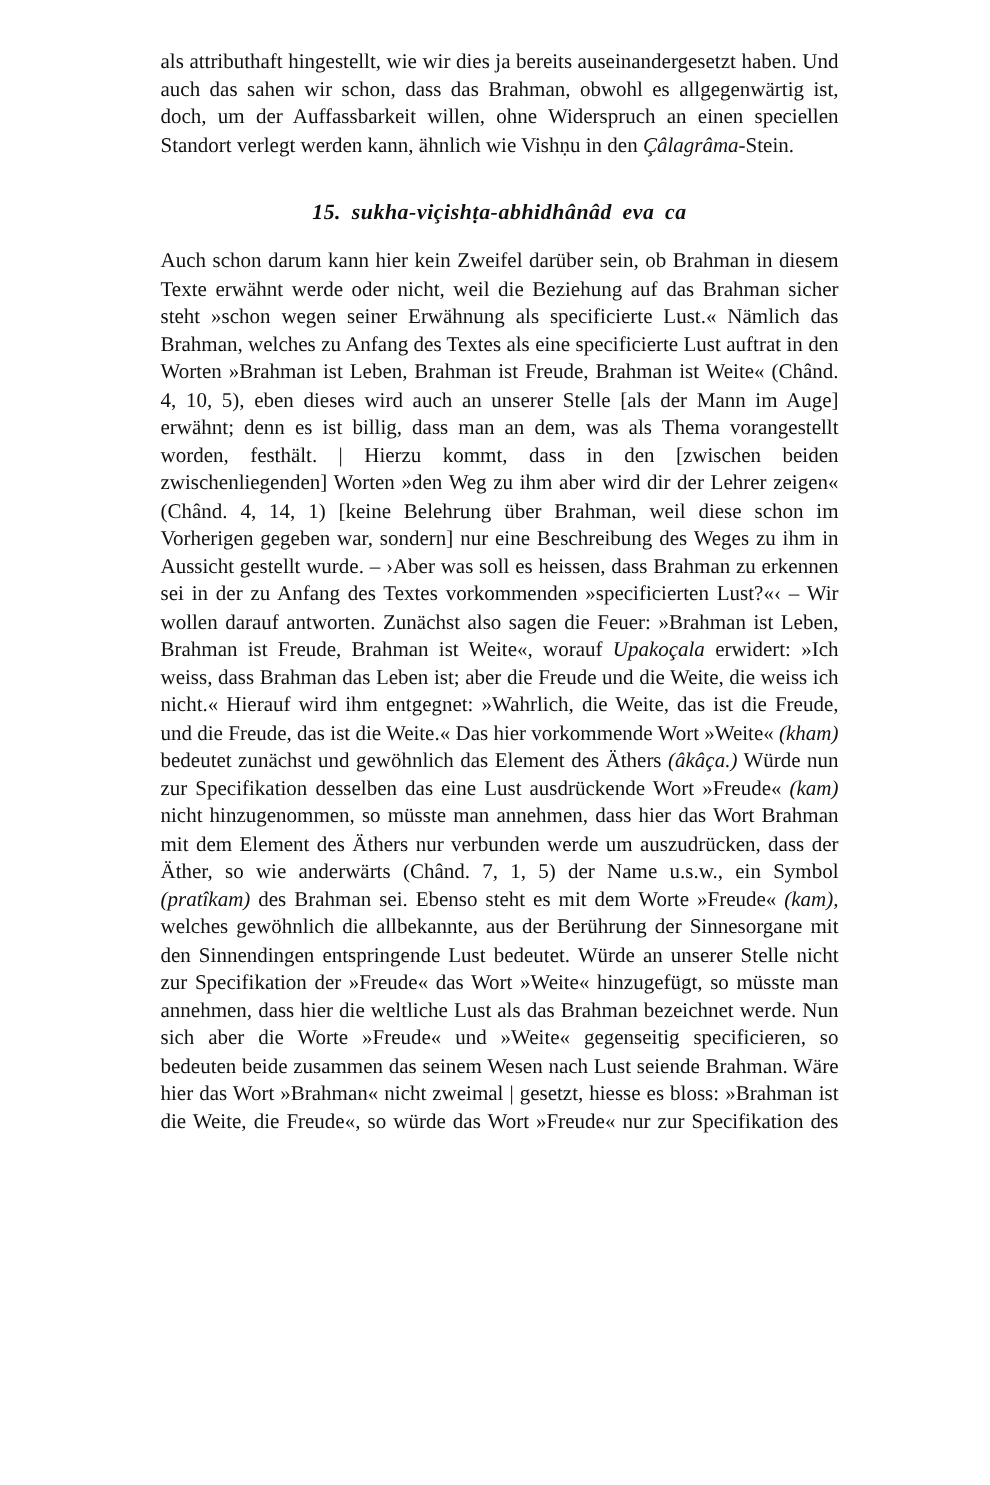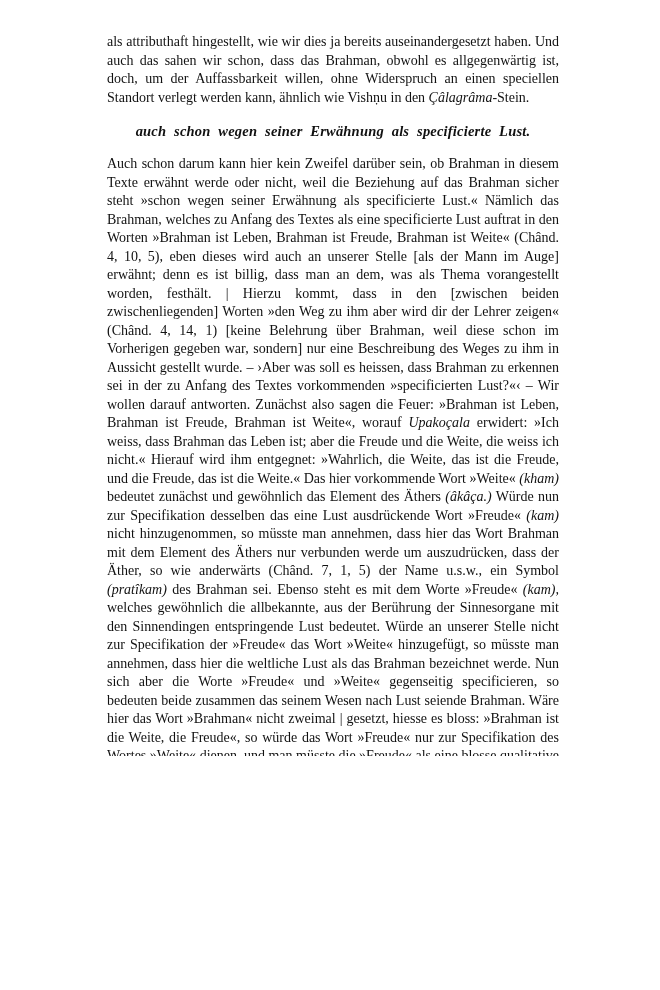--- a/index.html
+++ b/index.html
@@ -66,21 +66,21 @@
   }
 </style>
 </head>
 <body>
 
 <div class="page">
   <div class="content">
 
     <p class="para">als attributhaft hingestellt, wie wir dies ja bereits auseinandergesetzt haben. Und auch das sahen wir schon, dass das Brahman, obwohl es allgegenwärtig ist, doch, um der Auffassbarkeit willen, ohne Widerspruch an einen speciellen Standort verlegt werden kann, ähnlich wie Vishṇu in den <i>Çâlagrâma</i>-Stein.</p>
 
+    <h2 class="heading">15. sukha-viçishṭa-abhidhânâd eva ca</h2>
 
-    <h3 class="subtitle">auch schon wegen seiner Erwähnung als specificierte Lust.</h3>
 
     <p class="para body-para">Auch schon darum kann hier kein Zweifel darüber sein, ob Brahman in diesem Texte erwähnt werde oder nicht, weil die Beziehung auf das Brahman sicher steht »schon wegen seiner Erwähnung als specificierte Lust.« Nämlich das Brahman, welches zu Anfang des Textes als eine specificierte Lust auftrat in den Worten »Brahman ist Leben, Brahman ist Freude, Brahman ist Weite« (Chând. 4, 10, 5), eben dieses wird auch an unserer Stelle [als der Mann im Auge] erwähnt; denn es ist billig, dass man an dem, was als Thema vorangestellt worden, festhält. | Hierzu kommt, dass in den [zwischen beiden zwischenliegenden] Worten »den Weg zu ihm aber wird dir der Lehrer zeigen« (Chând. 4, 14, 1) [keine Belehrung über Brahman, weil diese schon im Vorherigen gegeben war, sondern] nur eine Beschreibung des Weges zu ihm in Aussicht gestellt wurde. – ›Aber was soll es heissen, dass Brahman zu erkennen sei in der zu Anfang des Textes vorkommenden »specificierten Lust?«‹ – Wir wollen darauf antworten. Zunächst also sagen die Feuer: »Brahman ist Leben, Brahman ist Freude, Brahman ist Weite«, worauf <i>Upakoçala</i> erwidert: »Ich weiss, dass Brahman das Leben ist; aber die Freude und die Weite, die weiss ich nicht.« Hierauf wird ihm entgegnet: »Wahrlich, die Weite, das ist die Freude, und die Freude, das ist die Weite.« Das hier vorkommende Wort »Weite« <i>(kham)</i> bedeutet zunächst und gewöhnlich das Element des Äthers <i>(âkâça.)</i> Würde nun zur Specifikation desselben das eine Lust ausdrückende Wort »Freude« <i>(kam)</i> nicht hinzugenommen, so müsste man annehmen, dass hier das Wort Brahman mit dem Element des Äthers nur verbunden werde um auszudrücken, dass der Äther, so wie anderwärts (Chând. 7, 1, 5) der Name u.s.w., ein Symbol <i>(pratîkam)</i> des Brahman sei. Ebenso steht es mit dem Worte »Freude« <i>(kam),</i> welches gewöhnlich die allbekannte, aus der Berührung der Sinnesorgane mit den Sinnendingen entspringende Lust bedeutet. Würde an unserer Stelle nicht zur Specifikation der »Freude« das Wort »Weite« hinzugefügt, so müsste man annehmen, dass hier die weltliche Lust als das Brahman bezeichnet werde. Nun sich aber die Worte »Freude« und »Weite« gegenseitig specificieren, so bedeuten beide zusammen das seinem Wesen nach Lust seiende Brahman. Wäre hier das Wort »Brahman« nicht zweimal | gesetzt, hiesse es bloss: »Brahman ist die Weite, die Freude«, so würde das Wort »Freude« nur zur Specifikation des Wortes »Weite« dienen, und man müsste die »Freude« als eine blosse qualitative Bestimmung auffassen. Um dies zu verhindern, wird bei beiden Worten, Weite und Freude, das Wort Brahman als Hauptbegriff [<i>çiras,</i> d.h. Subjekt]</p>
 
   </div>
 
   <div class="page-number">111</div>
 </div>
 
 </body></html>

